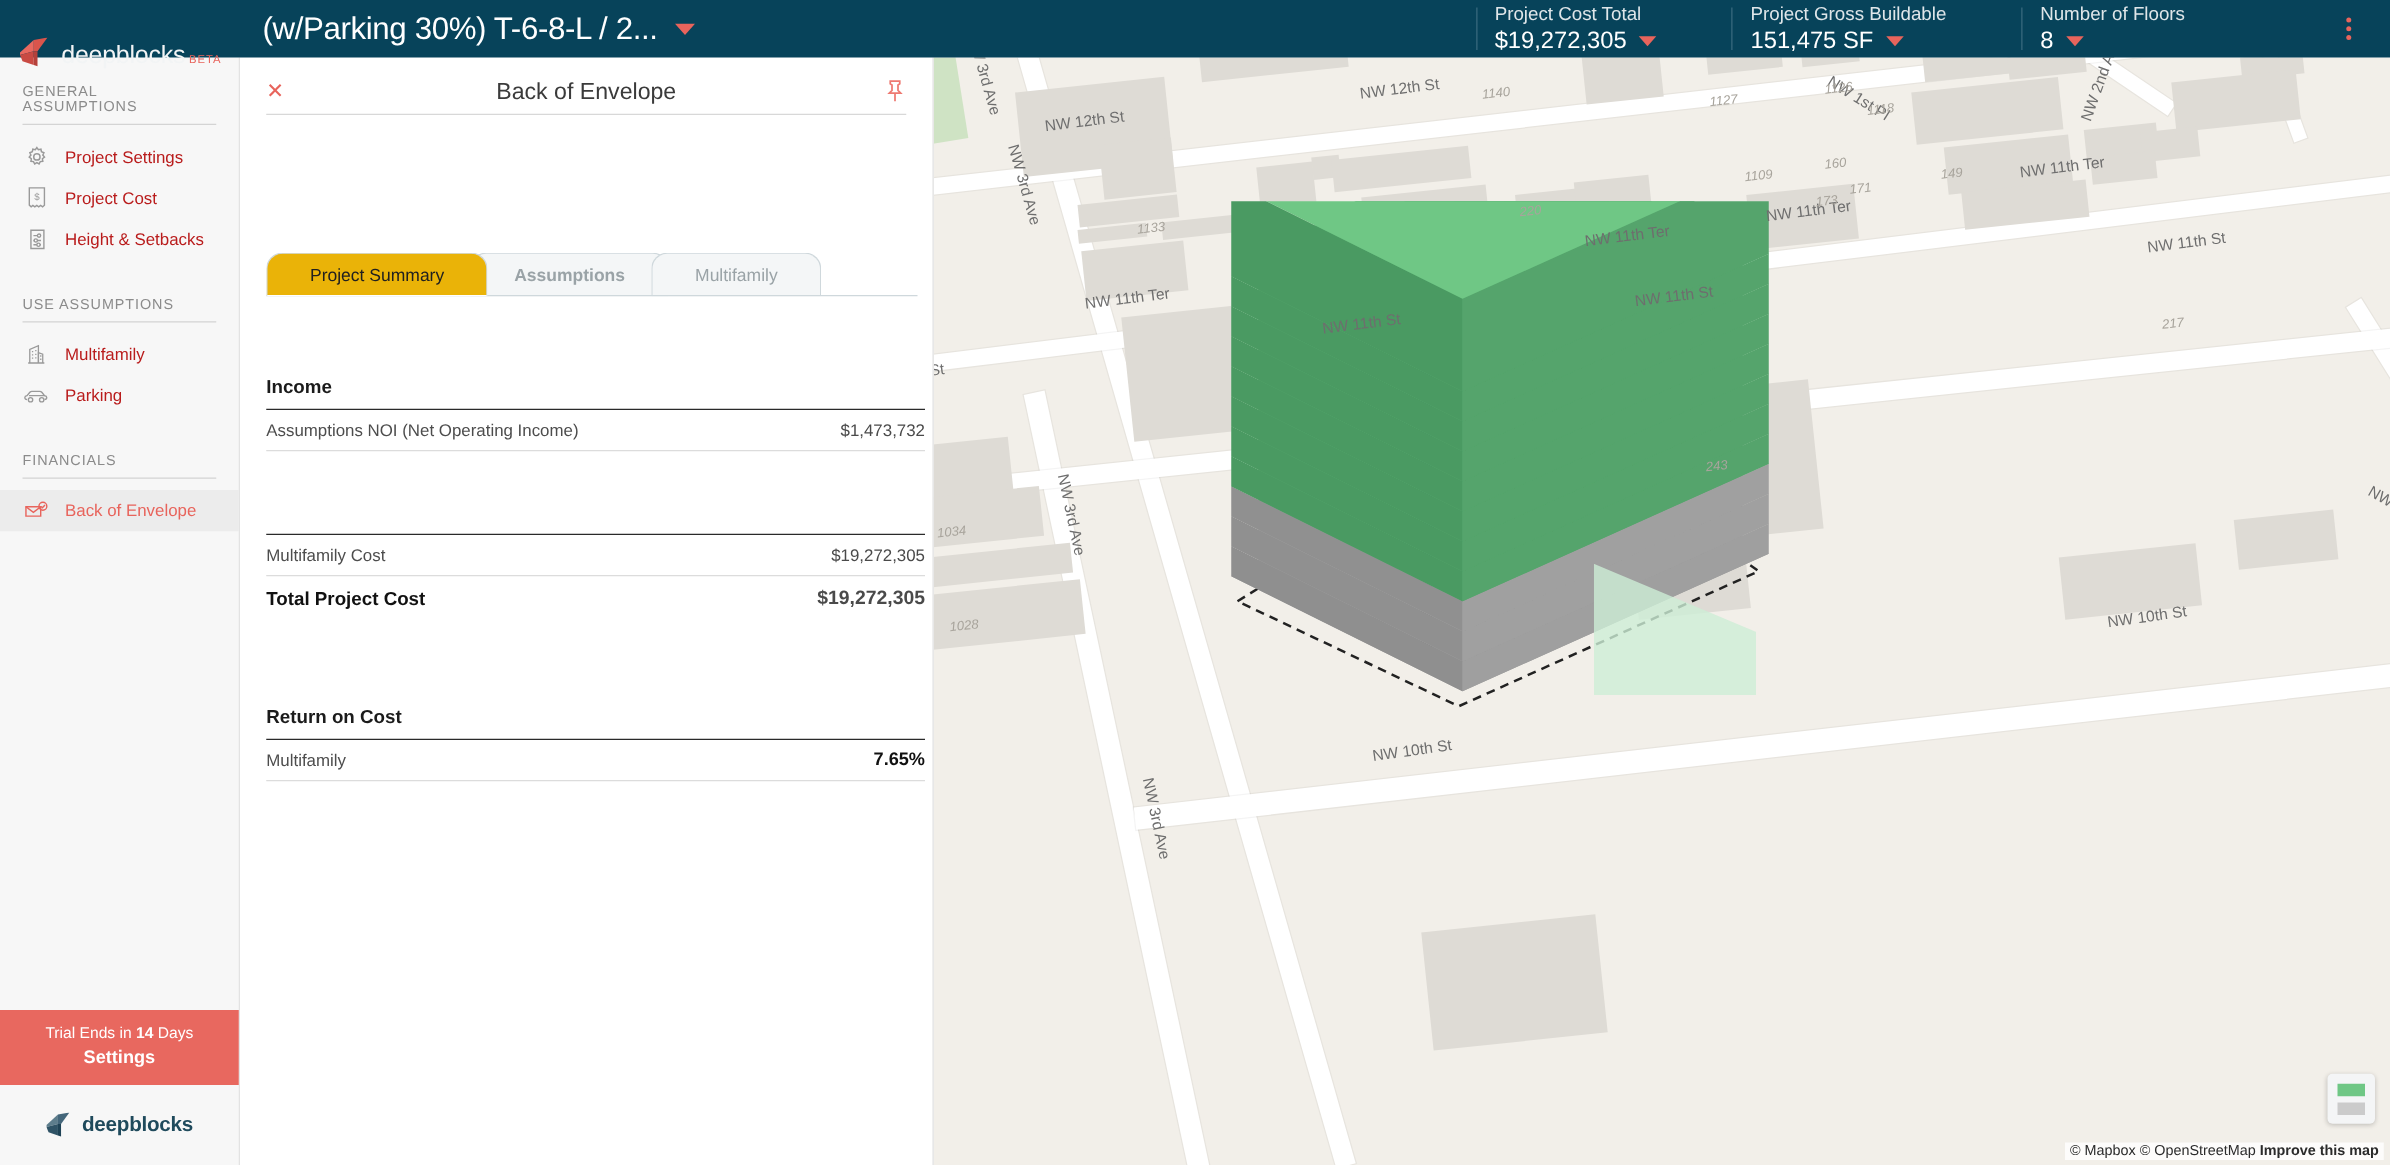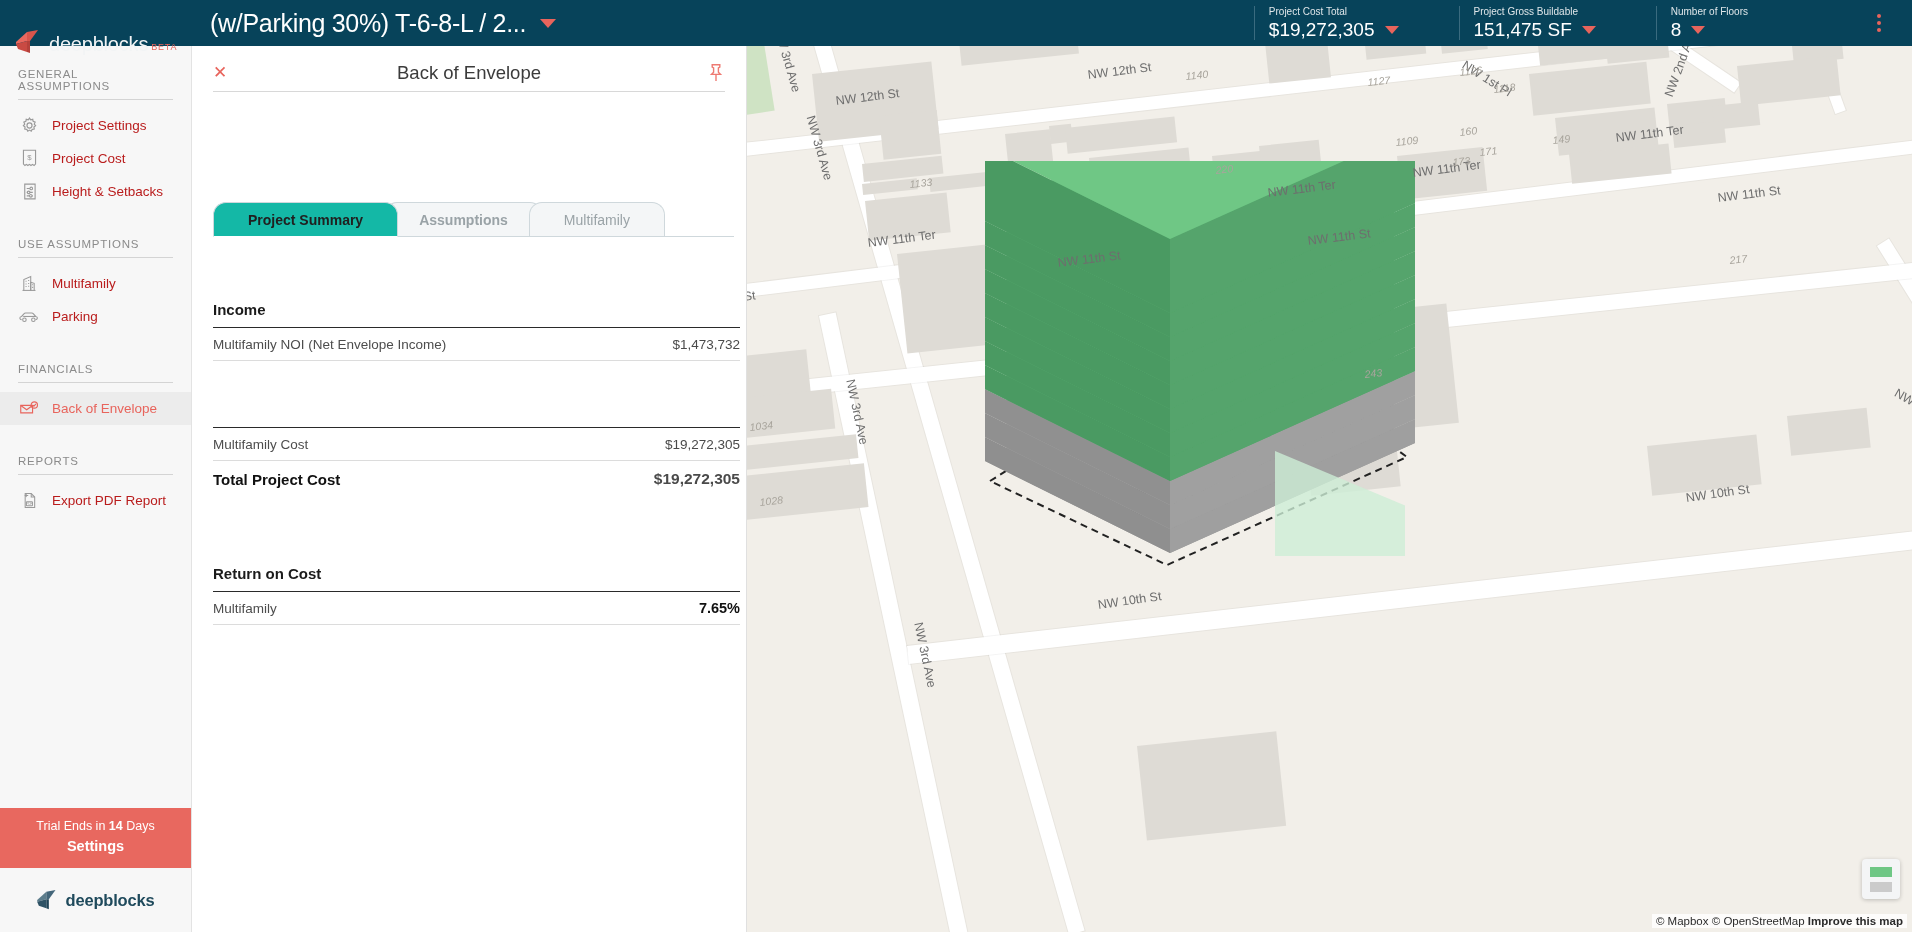--- a/index.html
+++ b/index.html
@@ -34,21 +34,21 @@
   }
   .caret.sm { border-left-width: 7px; border-right-width: 7px; border-top-width: 8px; margin-left: 10px; }
 
   .metrics { display: flex; align-items: center; margin-left: auto; height: 46px; }
   .metric {
     border-left: 1px solid #3a6b7f;
     padding: 0 0 0 14px; margin-right: 60px;
     height: 34px; display: flex; flex-direction: column; justify-content: center;
   }
   .metric:last-of-type { margin-right: 0; }
-  .metric-label { color: #dfe6e9; font-size: 10px; line-height: 1.35; }
+  .metric-label { color: #dfe6e9; font-size: 15px; line-height: 1.35; }
   .metric-value-row { display: flex; align-items: center; }
   .metric-value { color: #ffffff; font-size: 19px; line-height: 1.15; white-space: nowrap; }
   .kebab { width: 46px; display: flex; flex-direction: column; align-items: center; gap: 3px; margin-left: 48px; margin-right: 10px; }
   .kebab i { width: 4px; height: 4px; border-radius: 50%; background: #e8645c; display: block; }
 
   
   .sidebar {
     position: absolute; top: 46px; left: 0;
     width: 192px; height: 886px;
     background: #f7f7f7;
@@ -115,21 +115,21 @@
     height: 35px; display: flex; align-items: center; justify-content: center;
     padding: 0 34px; font-size: 14px; cursor: pointer;
     border: 1px solid #cfd8dc; border-bottom: none;
     border-radius: 13px 13px 0 0;
     background: #f4f6f7; color: #9aa3a7;
     margin-right: -14px; position: relative; z-index: 1;
   }
   .tab:nth-child(2) { z-index: 0; font-weight: bold; }
   .tab:nth-child(3) { z-index: 0; }
   .tab.active {
-    background: #14b8a6; color: #202020; font-weight: 700; z-index: 5;
+    background: #eab308; color: #202020; font-weight: 400; z-index: 5;
     border-color: #cfd8dc; border-bottom: 1px solid #ffffff;
   }
 
   .sections { position: absolute; top: 255px; left: 21px; width: 527px; }
   .sec-title { font-size: 15px; font-weight: 700; color: #1b1b1b; margin-bottom: 9px; }
   .sec-rule { border-bottom: 1.6px solid #2a2a2a; }
   .row {
     display: flex; align-items: center; justify-content: space-between;
     height: 33px; border-bottom: 1px solid #dcdcdc; font-size: 13.5px; color: #4d4d4d;
   }
@@ -320,35 +320,20 @@
           <circle cx="17.5" cy="5" r="3.6"></circle>
           <path d="M15.9 5.1l1.2 1.3 2.3-2.6"></path>
         </svg>
       </span>
       <span class="txt">Back of Envelope</span>
     </div>
   </div>
 
   <div class="spacer-28"></div>
 
-  <div class="side-group">
-    <div class="side-head">REPORTS</div>
-    <div class="side-item">
-      <span class="ico">
-        <svg width="17" height="19" viewBox="0 0 18 22" fill="none" stroke="#9a9a9a" stroke-width="1.2">
-          <path d="M4 3h7l4 4v12H4z"></path>
-          <path d="M11 3v4h4"></path>
-          <path d="M7.5 5.2H4.2M5.6 3.6L4 5.2l1.6 1.6"></path>
-          <rect x="5.4" y="12.5" width="7" height="4.6" rx="0.6"></rect>
-          <text x="8.9" y="16.1" font-size="3.4" fill="#9a9a9a" stroke="none" text-anchor="middle" font-family="Liberation Sans, sans-serif">PDF</text>
-        </svg>
-      </span>
-      <span class="txt">Export PDF Report</span>
-    </div>
-  </div>
 
   <div class="spacer-28"></div>
 
 
   <div class="trial">
     <div class="trial-line1"><span>Trial Ends in </span><b>14</b><span> Days</span></div>
     <div class="trial-sub">Settings</div>
   </div>
 
   <div class="side-foot">
@@ -382,21 +367,21 @@
     <div class="tab">Assumptions</div>
     <div class="tab">Multifamily</div>
   </div>
 
   <div class="sections">
 
     <div>
       <div class="sec-title">Income</div>
       <div class="sec-rule"></div>
       <div class="row">
-        <span class="rl">Multifamily NOI (Net Envelope Income)</span>
+        <span class="rl">Assumptions NOI (Net Operating Income)</span>
         <span class="rv">$1,473,732</span>
       </div>
     </div>
 
     <div class="sec-gap"></div>
 
     <div>
       <div class="sec-rule"></div>
       <div class="row">
         <span class="rl">Multifamily Cost</span>

